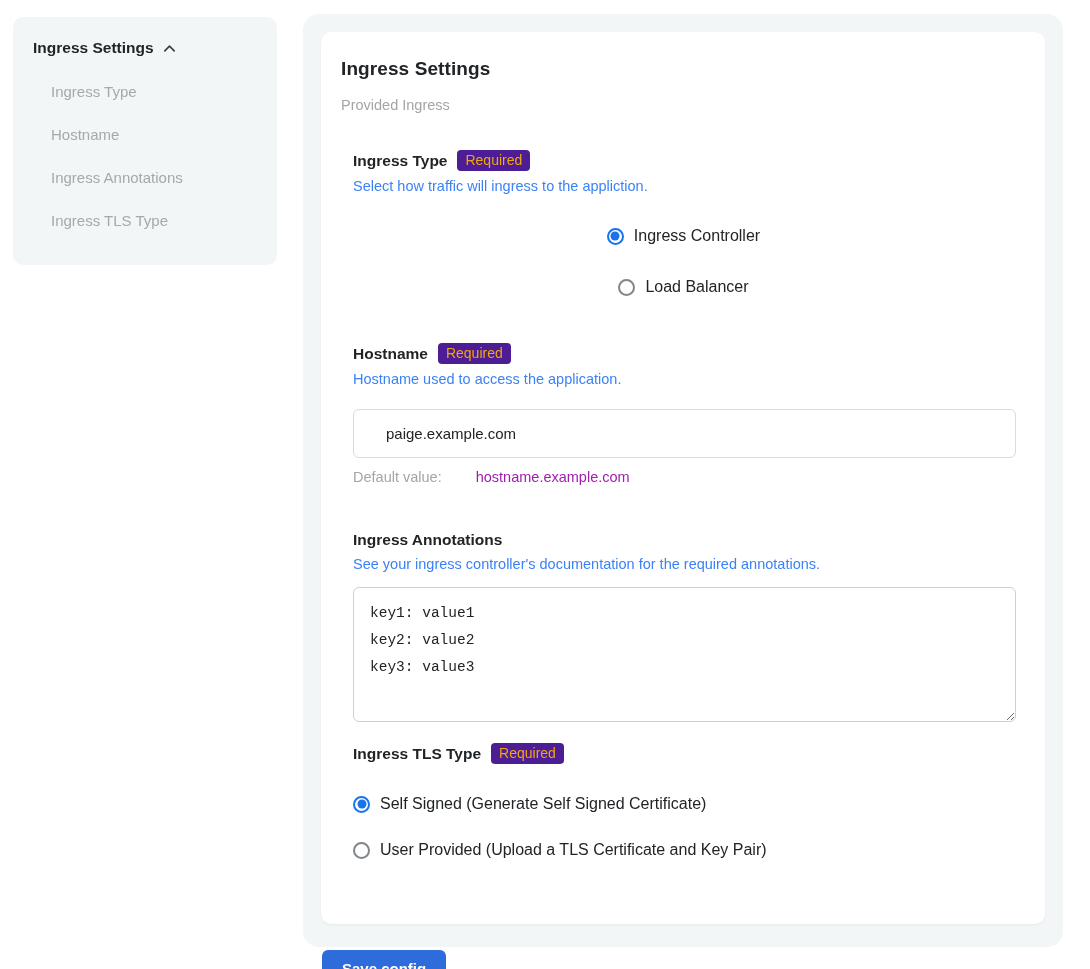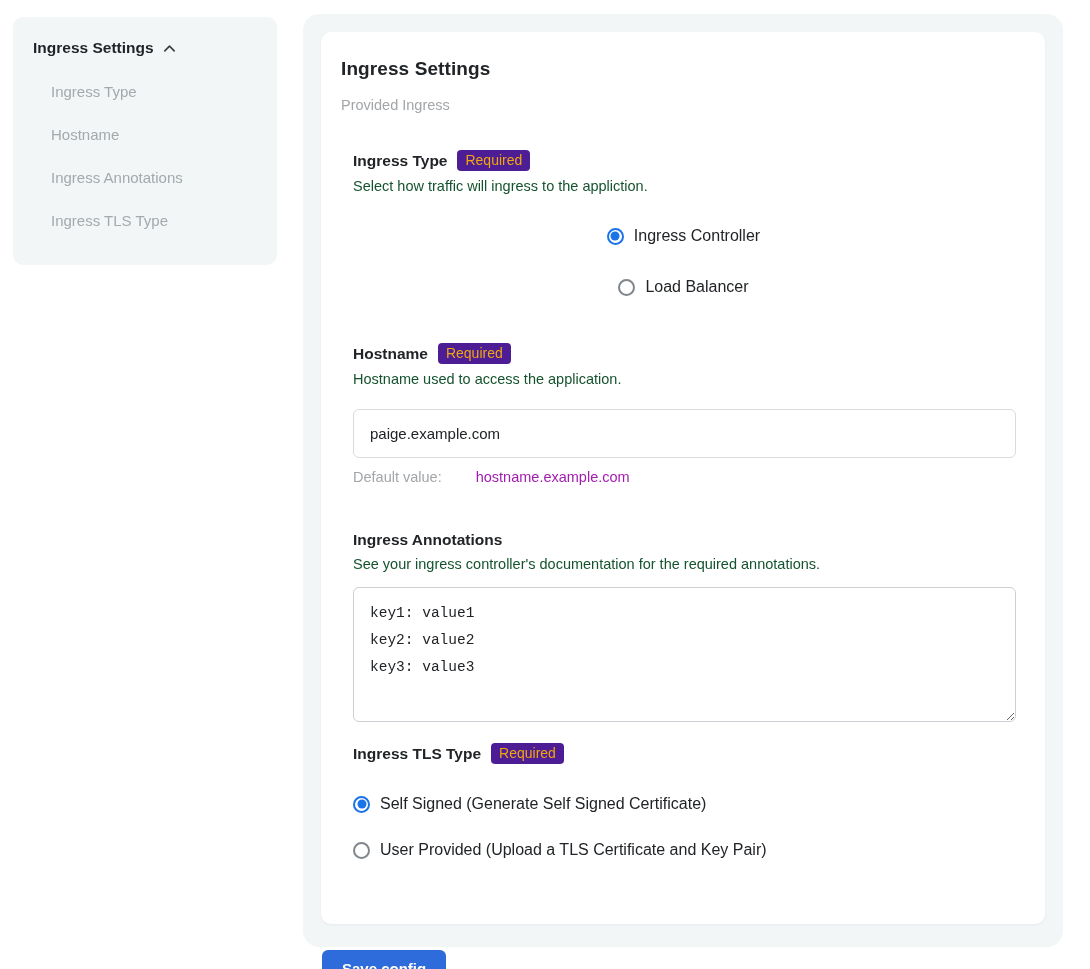--- a/index.html
+++ b/index.html
@@ -60,21 +60,21 @@
   .form { margin-left: 12px; margin-top: 37px; }
 
   .label-row { display: flex; align-items: center; gap: 10px; }
   .field-label { font-size: 15.5px; font-weight: 700; color: #212427; }
   .required-badge {
     font-size: 14px; color: #f2a60d;
     background: #4c1d95;
     padding: 2px 8px 3px 8px;
     border-radius: 4px;
   }
-  .field-desc { margin-top: 7px; font-size: 14.5px; color: #14532d; }
+  .field-desc { margin-top: 7px; font-size: 14.5px; color: #3b82f6; }
 
   
   .radio-row { display: flex; align-items: center; gap: 33px; margin-top: 33px; flex-direction: column; }
   .radio-item { display: flex; align-items: center; gap: 10px; cursor: pointer; }
   .radio-circle {
     width: 17px; height: 17px; border-radius: 50%;
     border: 2px solid #80868b; background: #ffffff;
     position: relative; flex: 0 0 auto;
   }
   .radio-circle.selected { border-color: #1a73e8; }
@@ -87,21 +87,21 @@
   .radio-label { font-size: 16px; color: #212427; }
 
   
   .section-hostname { margin-top: 47px; }
   .text-input {
     display: block;
     margin-top: 22px;
     width: 663px; height: 49px;
     border: 1px solid #d8dcdf;
     border-radius: 6px;
-    padding: 0 16px;
+    padding: 0 32px;
     font-family: "Liberation Sans", sans-serif;
     font-size: 15px; color: #212427;
     background: #ffffff;
     outline: none;
   }
   .default-line { margin-top: 11px; font-size: 14.5px; color: #a2a6a9; }
   .default-line b { color: #a21caf; font-weight: 400; padding-left: 30px; }
 
   
   .section-annotations { margin-top: 46px; }

